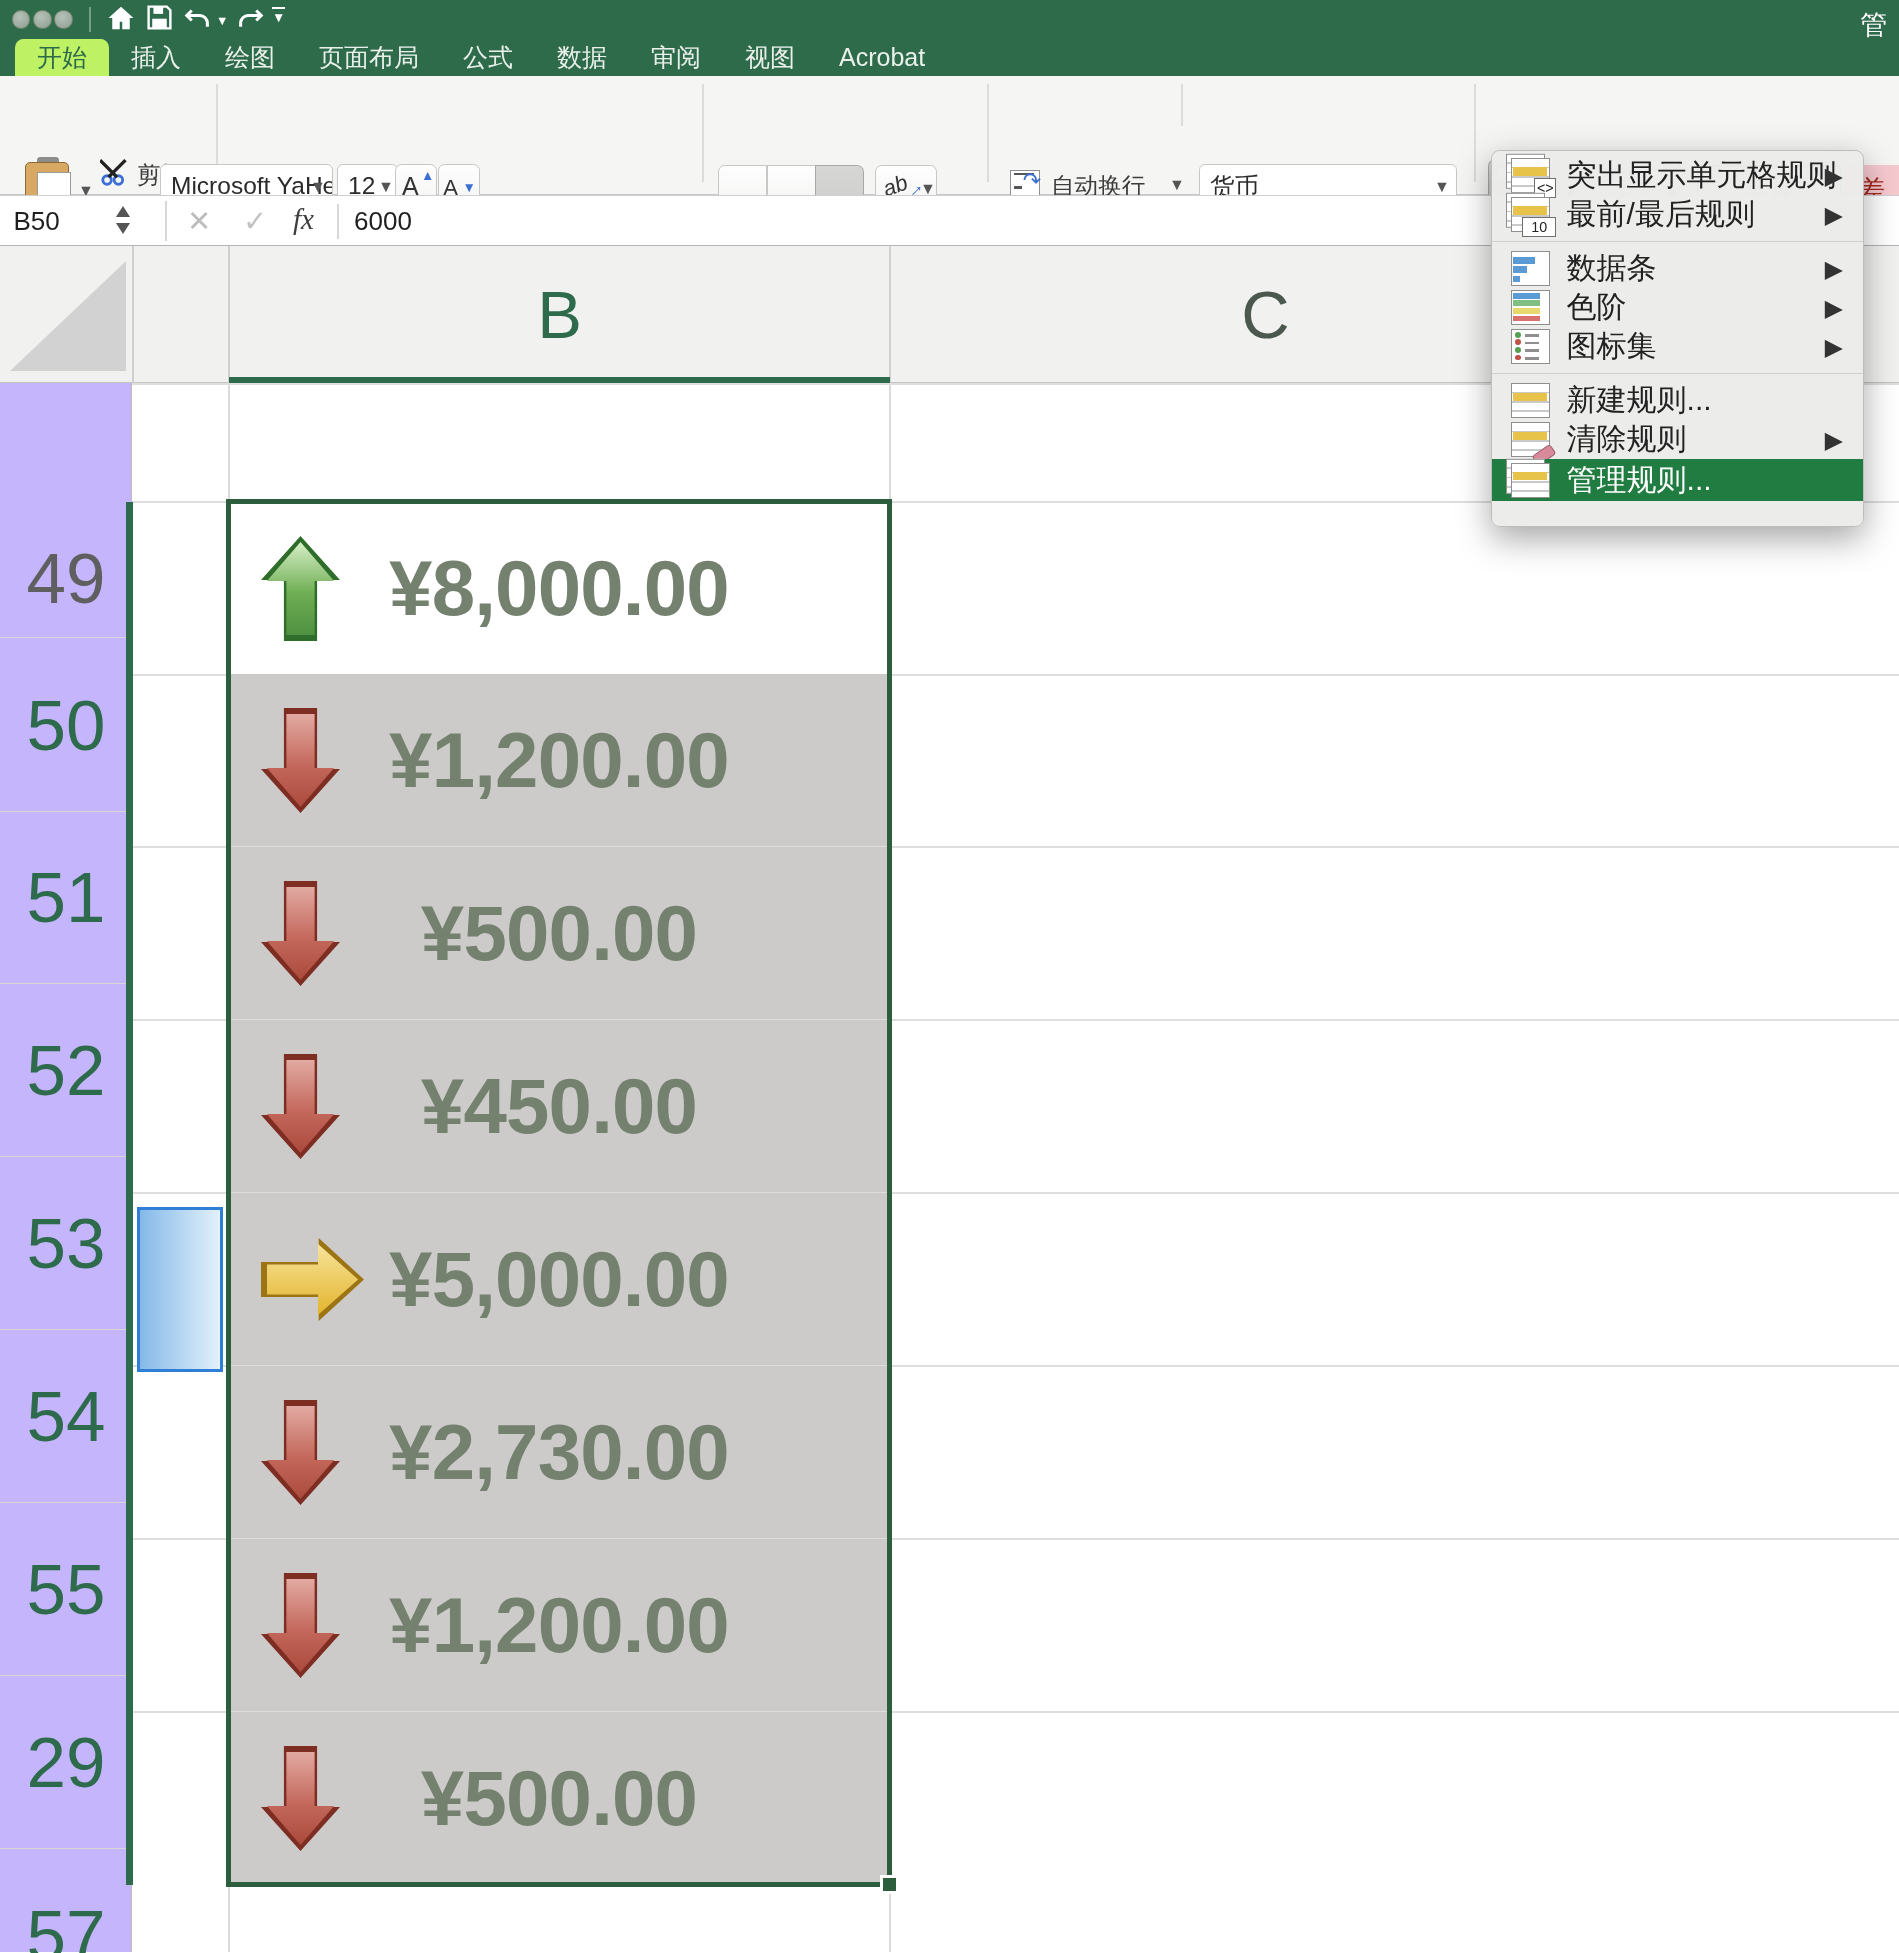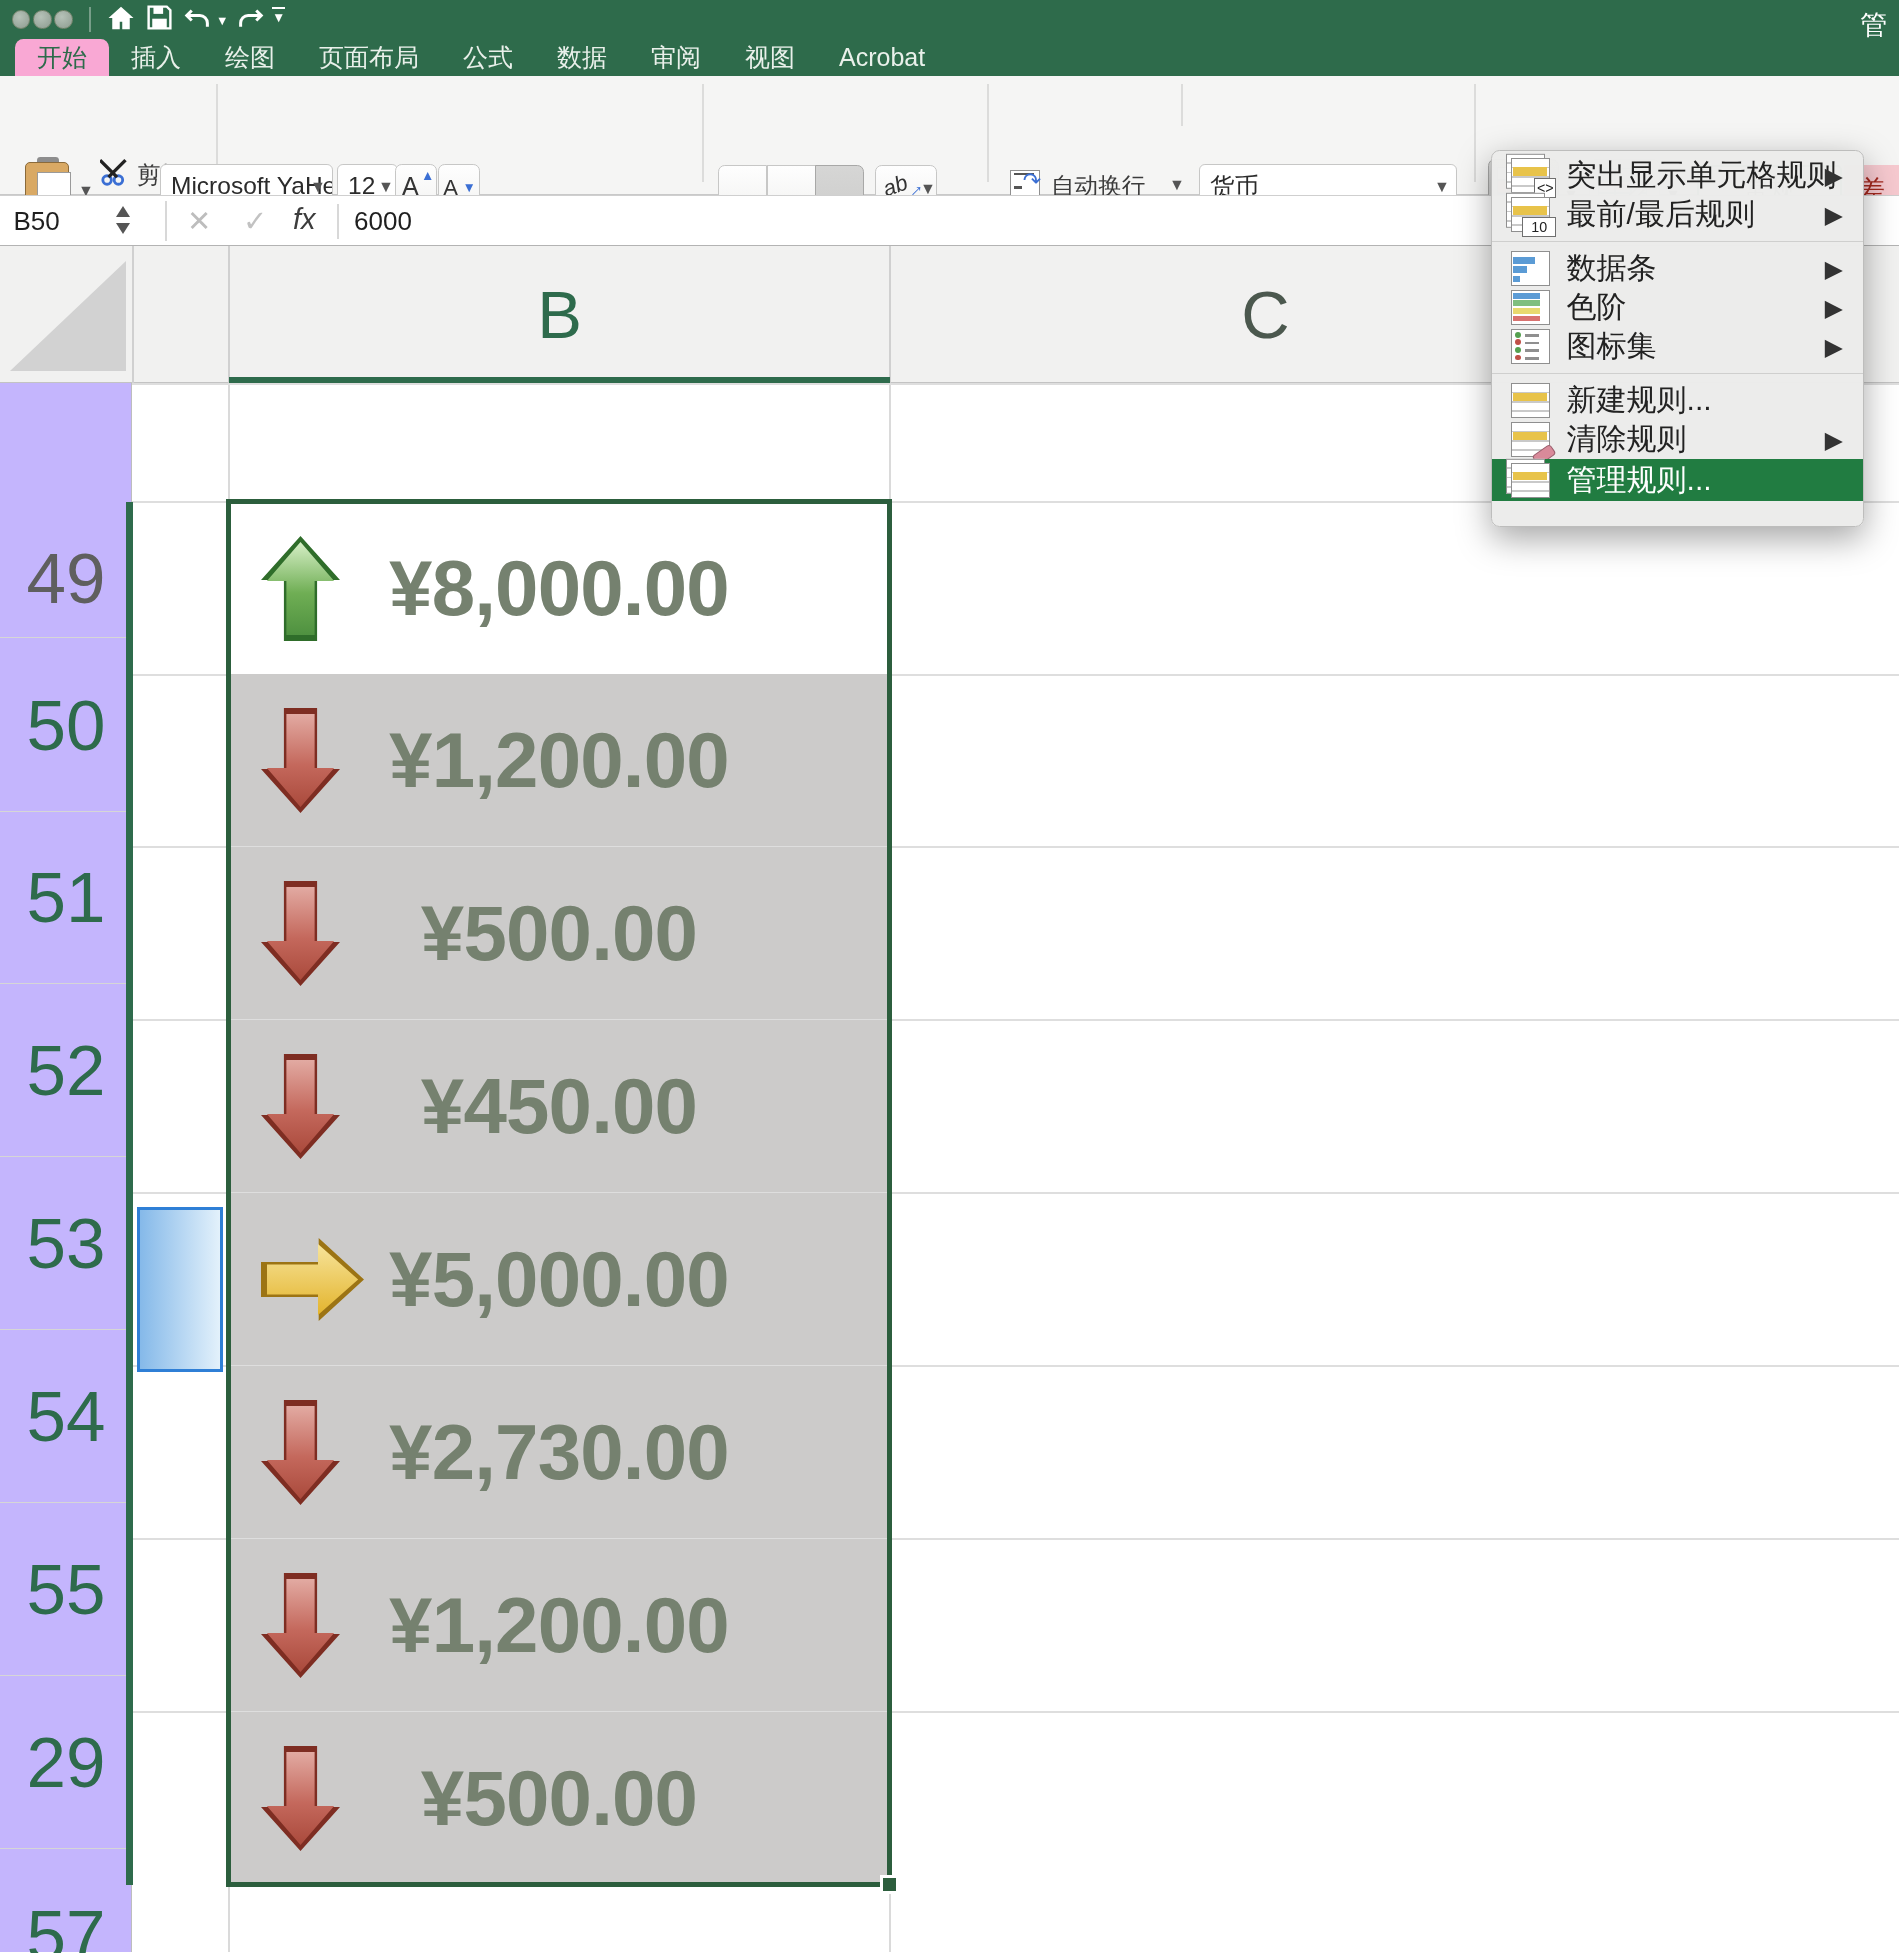--- a/index.html
+++ b/index.html
@@ -9,21 +9,21 @@
 
   
   #titlebar{left:0;top:0;width:1899px;height:39px;background:#2e6b4b;}
   .tlight{position:absolute;top:10px;width:18.6px;height:18.6px;border-radius:50%;
     background:radial-gradient(circle at 40% 35%,#b6c2b8,#8d9c90);border:0.8px solid #77876f;}
   #qa-sep{position:absolute;left:89px;top:6.7px;width:1.7px;height:25px;background:rgba(255,255,255,.35);}
   .qa{position:absolute;top:3.4px;color:#fff;}
   #title-char{position:absolute;right:11.8px;top:6.7px;color:#fff;font-size:27px;}
   #tabrow{left:0;top:39px;width:1899px;height:37px;background:#2e6b4b;display:flex;align-items:flex-end;padding-left:15px;}
   .tab{height:37px;display:flex;align-items:center;padding:0 22px;color:#e9f0ea;font-size:25px;white-space:nowrap;}
-  .tab.active{background:#f9a8d4;color:#2e6b4b;border-radius:8.4px 8.4px 0 0;}
+  .tab.active{background:#bef264;color:#2e6b4b;border-radius:8.4px 8.4px 0 0;}
 
   
   #ribbon{left:0;top:76px;width:1899px;height:119px;background:#f5f5f4;border-bottom:0.8px solid #c9c9c9;}
   .vsep{position:absolute;top:8.4px;height:98px;width:1.7px;background:#dcdcdb;}
   .rlabel{position:absolute;font-size:23.6px;color:#3c3c3c;white-space:nowrap;}
   .btn{position:absolute;background:linear-gradient(#fefefe,#f4f4f3);border:0.8px solid #c7c7c6;border-radius:6.7px;}
   .btn.pressed{background:linear-gradient(#d6d6d5,#cfcfce);border-color:#a8a8a7;}
   .combo{position:absolute;background:#fff;border:0.8px solid #c7c7c6;border-radius:5.9px;font-size:24.5px;color:#2b2b2b;
     display:flex;align-items:center;padding:0 10px;white-space:nowrap;overflow:hidden;}
   .dd{position:absolute;font-size:16px;color:#555;}
@@ -350,21 +350,21 @@
     <div class="abs" id="gal-line2"></div>
   </div>
 
   <div class="abs" id="fbar">
     <span class="txt" style="left:13.5px;top:10px">B50</span>
     <span class="spin" style="left:116px;top:10px;border-bottom:11px solid #555"></span>
     <span class="spin" style="left:116px;top:27px;border-top:11px solid #555"></span>
     <div class="fdiv" style="left:165px"></div>
     <span class="txt" style="left:187px;top:8.4px;color:#bdbdbd;font-size:29px">✕</span>
     <span class="txt" style="left:243px;top:8.4px;color:#c2c2c2;font-size:29px">✓</span>
-    <span class="txt" style="left:293px;top:6.7px;font-size:29px;font-style:italic;font-family:Liberation Sans, sans-serif;color:#3d3d3d">fx</span>
+    <span class="txt" style="left:293px;top:6.7px;font-size:29px;font-style:italic;font-family:Liberation Serif, serif;color:#3d3d3d">fx</span>
     <div class="fdiv" style="left:337px;top:8.4px;height:35px"></div>
     <span class="txt" style="left:354px;top:10px">6000</span>
   </div>
 
   <div class="abs" id="sheet">
 
     <div id="colheads">
       <div id="corner-tri"></div>
       <div class="chsep" style="left:132px"></div>
       <div class="chsep" style="left:228px"></div>

